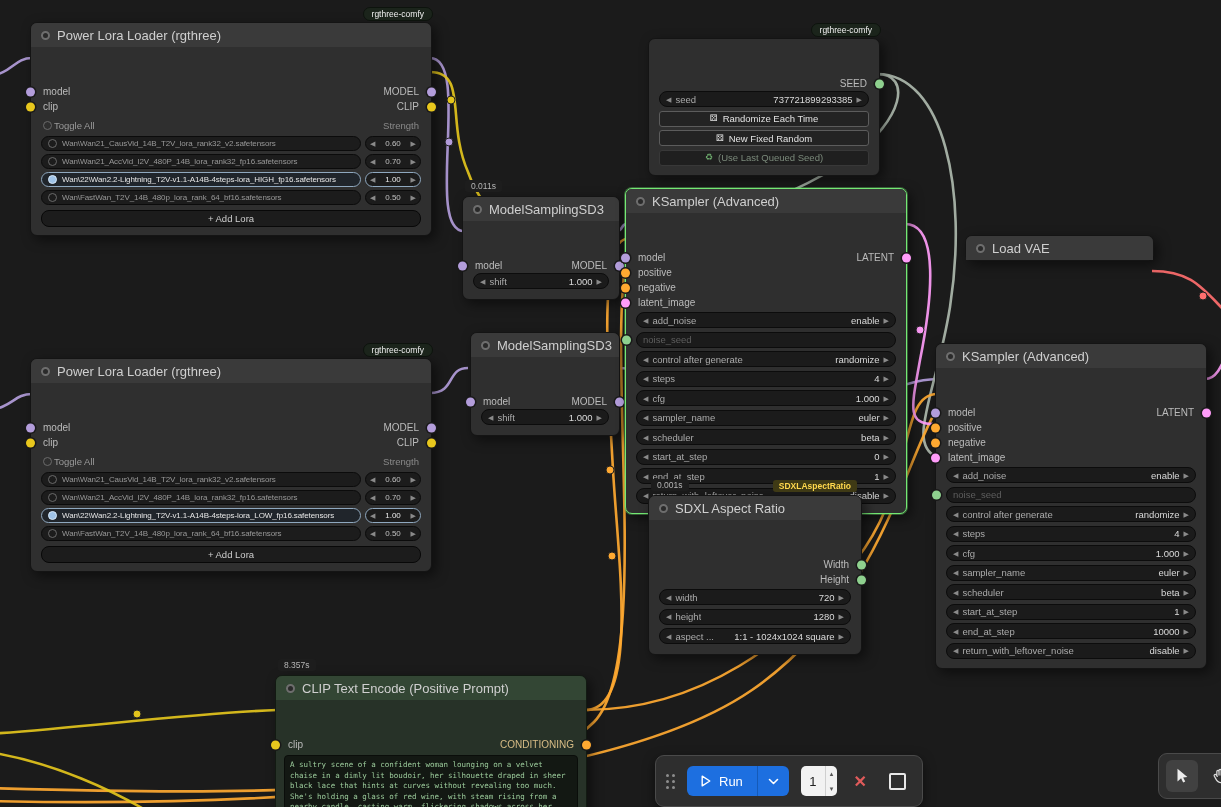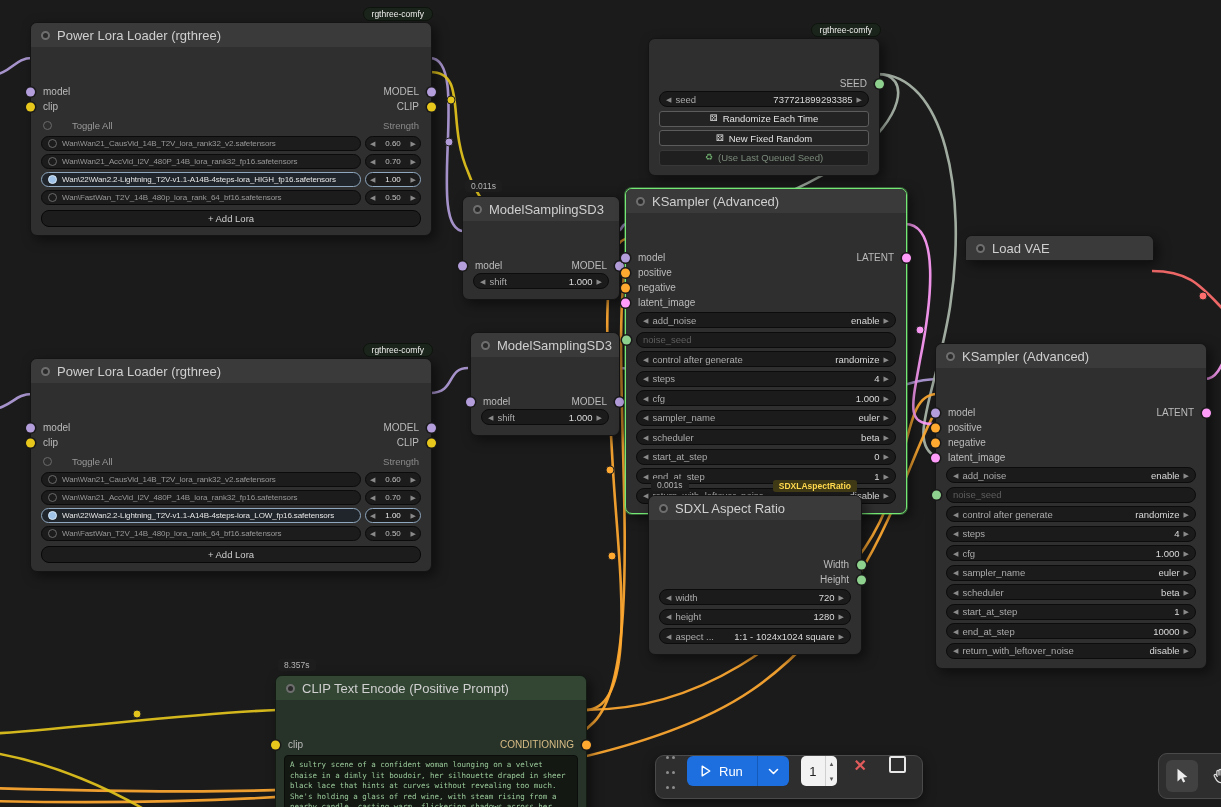--- a/index.html
+++ b/index.html
@@ -29,21 +29,21 @@
   .c-latent{background:#FF9CF9;} .c-vae{background:#FF6E6E;} .c-green{background:#8ED08E;}
 
   .widget{position:relative;height:14px;background:#1b1b1b;border:1px solid #0c0c0c;border-radius:8px;
           margin:0 10px 3.5px;display:flex;align-items:center;gap:4px;padding:0 6px;font-size:9.5px;color:#c8c8c8;}
   .widget .wl{color:#ababab;white-space:nowrap;overflow:hidden;}
   .widget .wv{margin-left:auto;color:#dadada;white-space:nowrap;}
   .widget.dim .wl{color:#5e5e5e;}
   .arr{flex:none;color:#8a8a8a;font-size:7px;line-height:1;}
   .arr-l::before{content:"◀";} .arr-r::before{content:"▶";}
 
-  .thead{display:flex;align-items:center;gap:20px;margin:4px 12px 4px;font-size:9.5px;color:#9a9a9a;height:14px;}
+  .thead{display:flex;align-items:center;gap:2px;margin:4px 12px 4px;font-size:9.5px;color:#9a9a9a;height:14px;}
   .thead .str{margin-left:auto;color:#8a8a8a;}
   .ltoggle{flex:none;width:9px;height:9px;border-radius:50%;border:1.5px solid #6a6a6a;box-sizing:border-box;}
   .lorarow{display:flex;gap:4px;margin:0 10px 3px;height:15px;font-size:8px;}
   .lpill{flex:1;display:flex;align-items:center;gap:5px;background:#1c1c1c;border:1px solid #0b0b0b;border-radius:8px;
          padding:0 6px;overflow:hidden;white-space:nowrap;color:#989898;letter-spacing:-.1px;}
   .lstr{flex:none;width:56px;display:flex;align-items:center;justify-content:space-between;background:#1c1c1c;
         border:1px solid #0b0b0b;border-radius:8px;padding:0 4px;color:#c0c0c0;box-sizing:border-box;}
   .lorarow.on .lpill{border-color:#8fa8bf;background:#20252b;color:#e6e6e6;}
   .lorarow.on .lstr{border-color:#8fa8bf;color:#eaeaea;}
   .lorarow.on .ltoggle{background:#9fc3e8;border-color:#d5e6f6;}
@@ -59,22 +59,22 @@
   .prompt{margin:3px 8px;background:#131813;border:1px solid #0a0d0a;border-radius:4px;padding:4px 5px;
           font-family:"DejaVu Sans Mono",monospace;font-size:7.5px;line-height:1.4;color:#9ccc9c;height:92px;overflow:hidden;}
 
   .tbadge{position:absolute;top:-17px;left:2px;background:#1d1d1d;border-radius:3px;padding:1px 6px;
           font-size:8.5px;color:#b5b5b5;z-index:3;}
   .rgbadge{position:absolute;top:-16px;right:-2px;background:#1b241b;border:1px solid #0d130d;border-radius:8px;
            padding:1px 8px;font-size:8.5px;color:#efefef;z-index:3;white-space:nowrap;}
   .sdxlbadge{position:absolute;top:-16px;right:4px;background:#3f3a15;border-radius:3px;padding:1px 6px;
              font-size:8.5px;color:#ffd84d;font-weight:bold;z-index:3;}
 
-  #toolbar{position:absolute;left:655px;top:755px;width:268px;height:44px;background:#2e2e2e;border:1px solid #4a4a4a;
-           border-radius:9px;display:flex;padding:0 10px;gap:12px;z-index:6;box-sizing:border-box;
+  #toolbar{position:absolute;left:655px;top:755px;width:268px;height:52px;background:#2e2e2e;border:1px solid #4a4a4a;
+           border-radius:9px;display:flex;align-items:center;padding:0 10px;gap:12px;z-index:6;box-sizing:border-box;
            box-shadow:0 4px 12px rgba(0,0,0,.5);}
   .grip{display:grid;grid-template-columns:repeat(2,3px);grid-gap:3px;}
   .grip i{width:3px;height:3px;border-radius:50%;background:#8d8d8d;}
   .runbtn{height:30px;background:#1D6FE0;border-radius:6px;display:flex;align-items:center;color:#fff;overflow:hidden;}
   .run-main{display:flex;align-items:center;gap:8px;padding:0 14px;font-size:13px;height:100%;}
   .run-div{width:1px;height:100%;background:#155ab8;}
   .run-chev{display:flex;align-items:center;padding:0 10px;height:100%;}
   .countbox{height:30px;background:#f2f2f2;border-radius:5px;display:flex;align-items:stretch;color:#222;overflow:hidden;}
   .count-val{width:24px;display:flex;align-items:center;justify-content:center;font-size:13px;}
   .count-steps{display:flex;flex-direction:column;border-left:1px solid #cfcfcf;}

